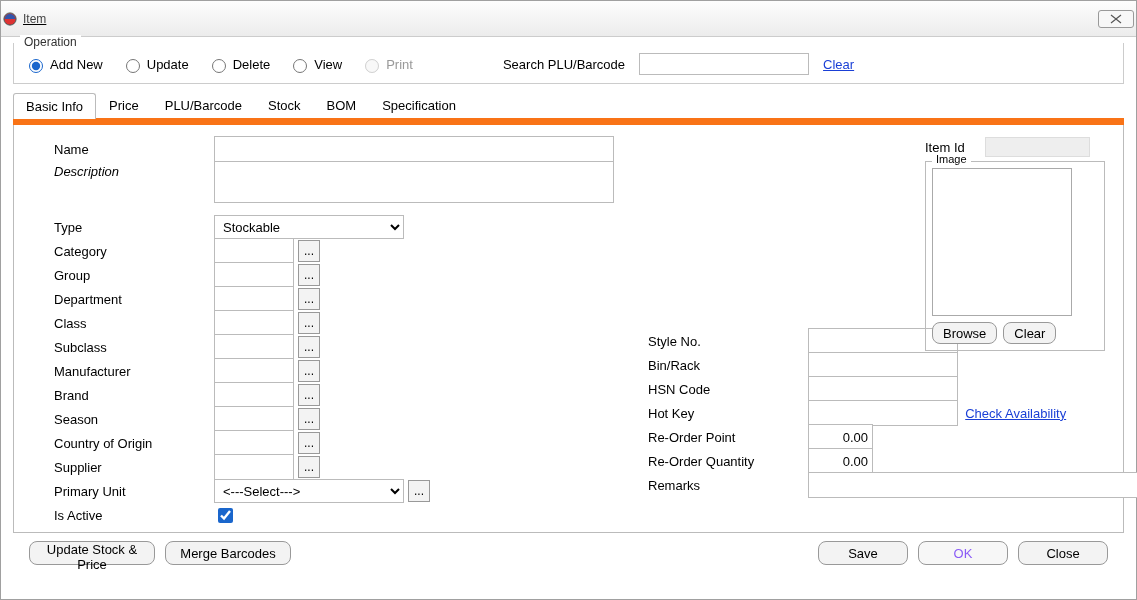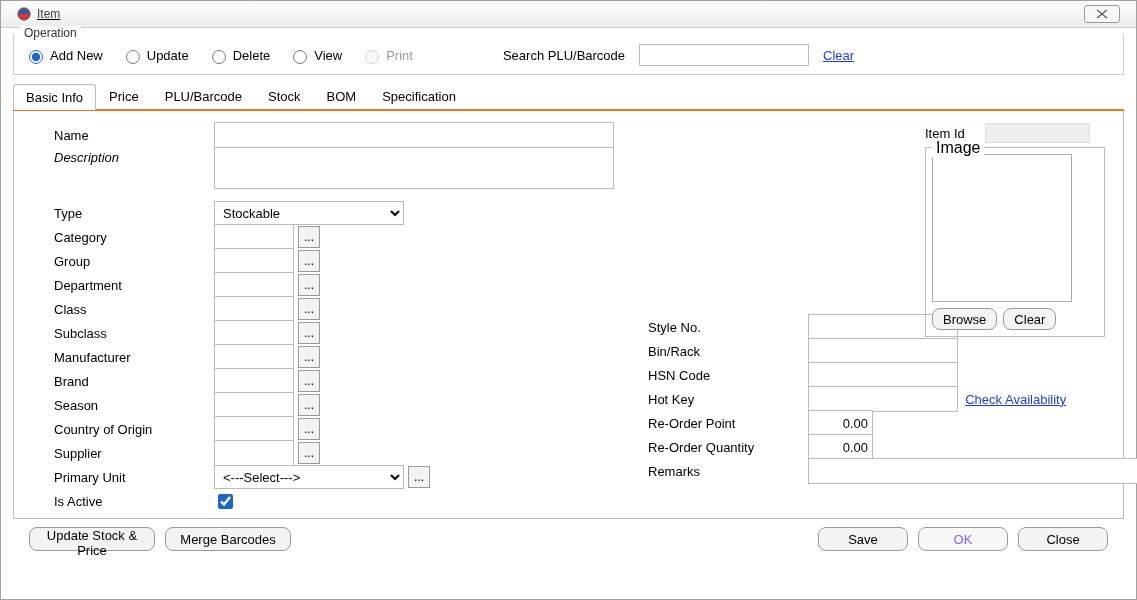--- a/index.html
+++ b/index.html
@@ -1,38 +1,38 @@
 <!DOCTYPE html>
 <html><head>
 <meta charset="utf-8">
 <style>
   * { box-sizing: border-box; font-family: Arial, sans-serif; }
   body { margin: 0; padding: 0; background: #fff; font-size: 13px; color: #000; }
   .window { width: 1137px; height: 600px; border: 1px solid #a0a0a0; background: #fff; position: relative; }
-  .titlebar { height: 27px; background: linear-gradient(#fdfdfd,#ececec); border-bottom: 1px solid #ccc; display: flex; align-items: center; padding: 0 16px; text-decoration: underline; }
+  .titlebar { height: 36px; background: linear-gradient(#fdfdfd,#ececec); border-bottom: 1px solid #ccc; display: flex; align-items: center; padding: 0 2px; text-decoration: underline; }
   .titlebar .app-icon { width: 14px; height: 14px; margin-right: 6px; }
   .titlebar .title { font-size: 12px; color: #444; flex: 1; }
   .titlebar .close-btn { width: 36px; height: 18px; border: 1px solid #999; border-radius: 3px; background: #f7f7f7; display:flex; align-items:center; justify-content:center; cursor:pointer; }
   .titlebar .close-btn svg { width:14px; height:10px; }
 
   .content { padding: 6px 12px 0 12px; }
 
   .operation-fieldset { border: 1px solid #ccc; border-top: none; position: relative; padding: 10px 10px 8px 10px; margin-bottom: 8px; }
   .operation-fieldset .legend { position:absolute; top:-8px; left:6px; background:#fff; padding:0 4px; font-size:12px; color:#333; }
   .op-row { display:flex; align-items:center; gap: 10px; }
   .radio-group { display:flex; align-items:center; gap: 18px; }
   .radio-item { display:flex; align-items:center; gap:4px; font-size:13px; }
   .radio-item input[type=radio] { accent-color: #1a66cc; width:14px; height:14px; }
   .radio-item.disabled { color:#999; }
   .search-area { display:flex; align-items:center; gap:14px; margin-left: 80px; }
   .search-area label { font-size:13px; }
   .search-area input[type=text] { width:170px; height:22px; border:1px solid #bbb; padding:0 4px; background:#fff; }
   .link { color:#1a3fd6; text-decoration: underline; cursor:pointer; font-size:13px; }
 
-  .tabs { display:flex; border-bottom:2px solid #f97316; margin-top:2px; }
+  .tabs { display:flex; border-bottom:7px solid #f97316; margin-top:2px; }
   .tab { padding:5px 12px; font-size:13px; border:1px solid transparent; border-bottom:none; cursor:pointer; background:#f5f5f5; }
   .tab.active { background:#fff; border-color:#bbb; position:relative; top:1px; border-top-left-radius:3px; border-top-right-radius:3px; }
   .tab:not(.active){ background:transparent; }
 
   .tab-body { border:1px solid #bbb; border-top:none; padding: 12px 30px 8px 40px; height: 408px; position:relative; }
 
   .form-grid { display:flex; gap:34px; }
   .col-left { flex: 0 0 560px; }
   .col-mid { flex: 0 0 300px; padding-top: 192px; }
   .col-right { position:absolute; right:18px; top:12px; width:180px; }
@@ -54,21 +54,21 @@
 
   .cb { accent-color:#1a66cc; width:15px; height:15px; }
 
   .frow2 { display:flex; align-items:center; height:24px; }
   .frow2 label { width:160px; font-size:13px; }
 
   .item-id-row { display:flex; align-items:center; margin-bottom:4px; }
   .item-id-row label { font-size:13px; width:60px; }
   .item-id-box { width:105px; height:20px; background:#eee; border:1px solid #ddd; }
   .image-group { border:1px solid #bbb; padding:6px; position:relative; margin-top:2px; }
-  .image-group .img-legend { position:absolute; top:-9px; left:6px; background:#fff; font-size:16px; padding:0 4px; }
+  .image-group .img-legend { position:absolute; top:-9px; left:6px; background:#fff; font-size:11px; padding:0 4px; }
   .image-placeholder { width:140px; height:148px; border:1px solid #aaa; background:#fff; margin-bottom:6px; }
   .img-btns { display:flex; gap:6px; }
   .btn { border:1px solid #999; background:#f3f3f3; height:24px; padding:0 14px; cursor:pointer; font-size:13px; border-radius:8px; }
   .btn.small { padding:0 10px; height:22px; }
   .btn.disabled { color:#8b5cf6; background:#f7f7f7; cursor:default; }
 
   .bottom-bar { display:flex; align-items:center; padding:8px 16px; gap:10px; }
   .bottom-bar .spacer { flex:1; }
   .bottom-bar .btn { width:90px; }
   .bottom-bar .btn.wide { width:126px; }

